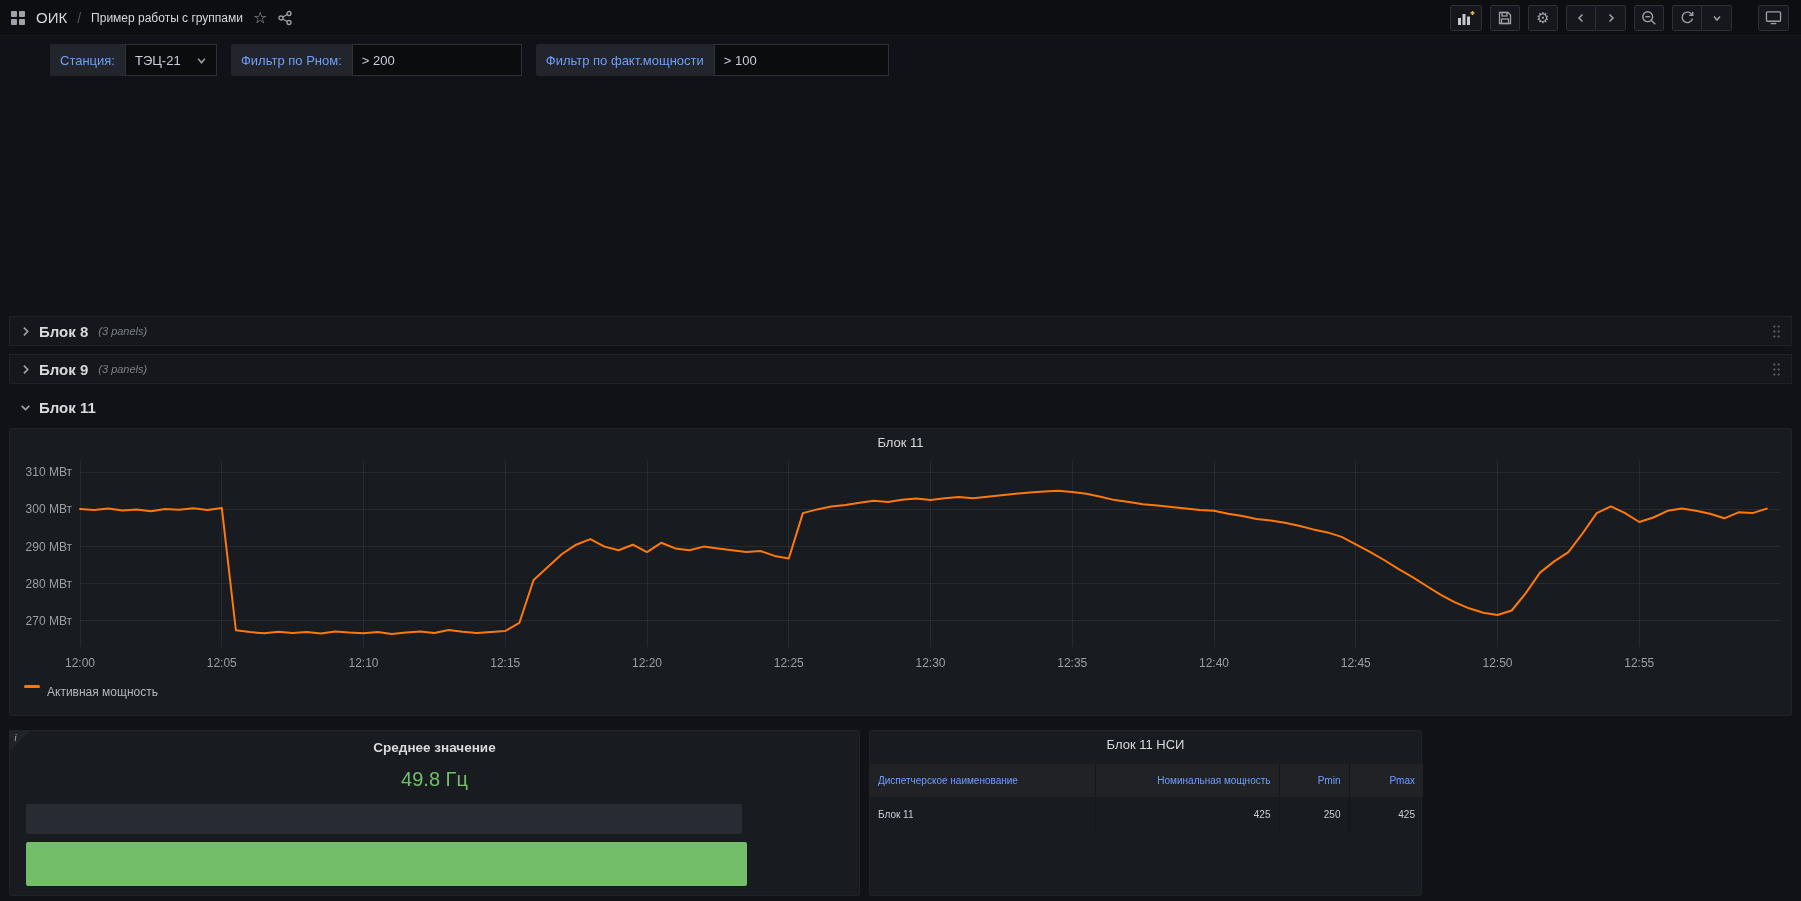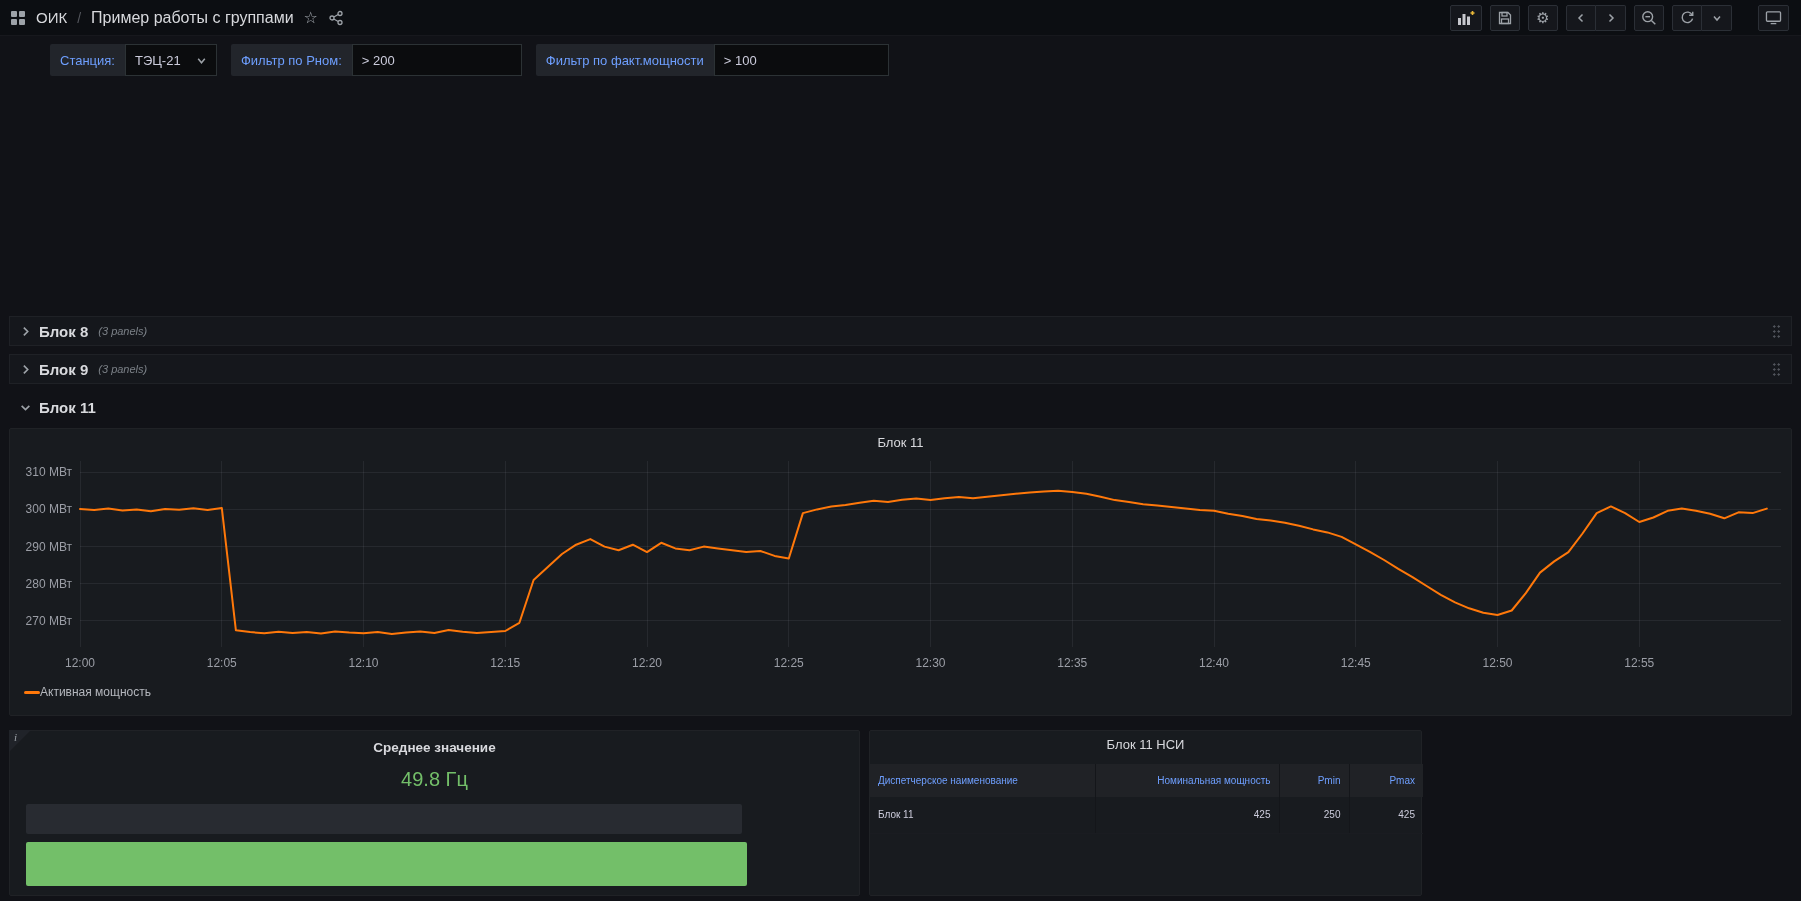--- a/index.html
+++ b/index.html
@@ -13,21 +13,21 @@
   
   .topbar {
     position: absolute; top: 0; left: 0; right: 0; height: 36px;
     display: flex; align-items: center; justify-content: space-between;
     padding: 0 12px 0 10px; background: #0c0e12; border-bottom: 1px solid #17181d;
   }
   .tb-left { display: flex; align-items: center; gap: 10px; }
   .tb-right { display: flex; align-items: center; gap: 8px; }
   .crumb-app { font-size: 15px; font-weight: 500; color: #d8d9dd; }
   .crumb-sep { color: #55575e; font-size: 14px; }
-  .crumb-title { font-size: 16px; font-weight: 500; color: #d8d9dd; }
+  .crumb-title { font-size: 12px; font-weight: 500; color: #d8d9dd; }
   .tb-icon { color: #9da2a8; font-size: 16px; line-height: 1; display: flex; align-items: center; }
   .icon-btn {
     min-width: 30px; height: 26px; padding: 0 6px;
     border: 1px solid #2b2f36; border-radius: 2px; background: #15171c;
     display: flex; align-items: center; justify-content: center; gap: 6px;
     color: #9da2a8; cursor: pointer;
   }
   .btn-group { display: flex; }
   .btn-group .icon-btn { border-radius: 0; border-left-width: 0; }
   .btn-group .icon-btn:first-child { border-left-width: 1px; border-radius: 2px 0 0 2px; }
@@ -80,21 +80,21 @@
   .panel-title {
     height: 26px; display: flex; align-items: center; justify-content: center;
     font-size: 13px; font-weight: 500; color: #d8d9dd;
   }
 
   
   .chart-panel { left: 9px; top: 428px; width: 1783px; height: 288px; display: flex; flex-direction: column; }
   .chart-svg { display: block; }
   svg .grid { stroke: rgba(210, 216, 228, 0.08); stroke-width: 1; shape-rendering: crispEdges; }
   svg text.tick { fill: #9b9ea6; font-size: 12px; font-family: "Liberation Sans", "DejaVu Sans", sans-serif; }
-  .chart-legend { display: flex; align-items: center; padding: 4px 0 0 14px; font-size: 12px; color: #b4b7bd; }
+  .chart-legend { display: flex; align-items: flex-start; gap: 7px; padding: 4px 0 0 14px; font-size: 12px; color: #b4b7bd; }
   .legend-swatch { width: 16px; height: 3px; border-radius: 2px; display: inline-block; }
 
   
   .avg-panel { left: 9px; top: 730px; width: 851px; height: 166px; }
   .avg-title { margin-top: 9px; text-align: center; font-size: 13.5px; font-weight: 700; color: #d8d9dd; }
   .avg-value { margin-top: 13px; text-align: center; font-size: 20px; }
   .avg-bars { margin: 13px 0 0 16px; display: flex; flex-direction: column; gap: 8px; }
   .gbar { border-radius: 2px; }
   .info-corner { position: absolute; top: -1px; left: -1px; width: 0; height: 0;
     border-top: 22px solid #202329; border-right: 22px solid transparent; }

